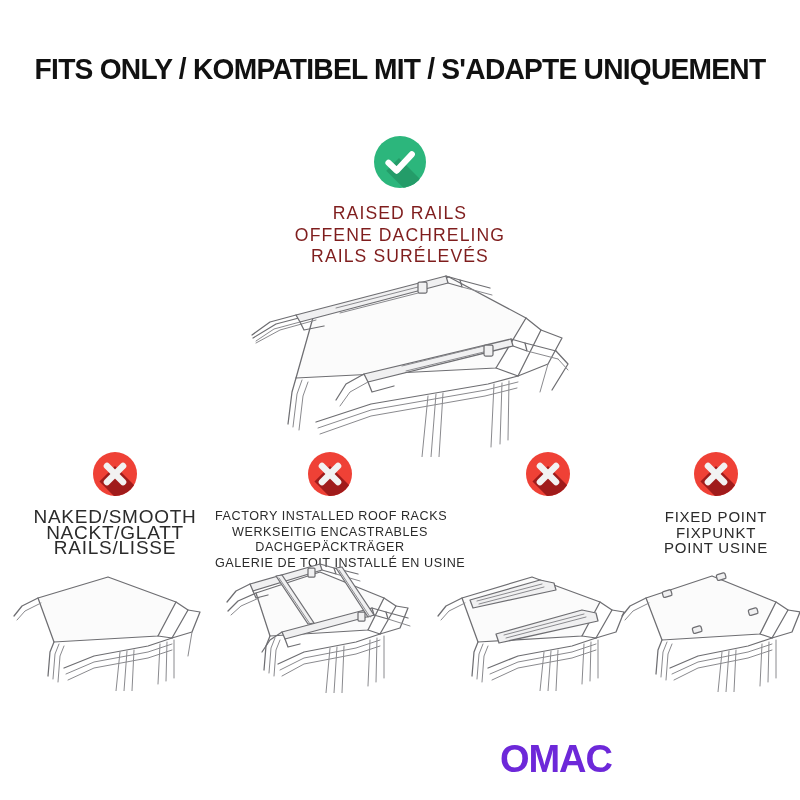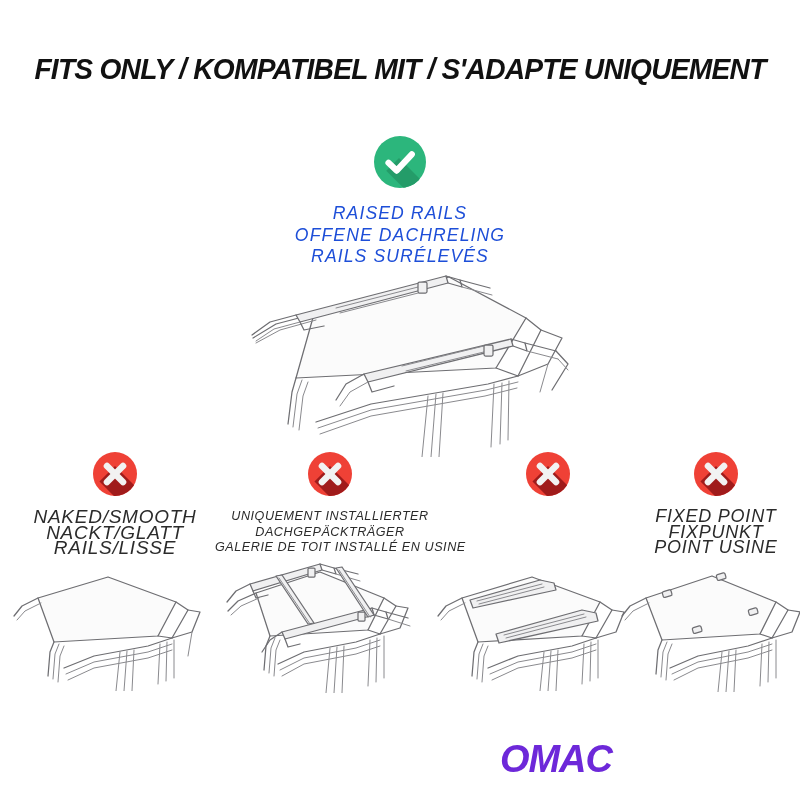--- a/index.html
+++ b/index.html
@@ -6,21 +6,20 @@
   html, body {
     width: 800px; height: 800px;
     background: #ffffff;
     font-family: "Liberation Sans", sans-serif;
     overflow: hidden;
   }
   #page {
     position: relative;
     width: 636px; height: 800px;
     background: #ffffff;
-    font-style: italic;
   }
 
   
   .title {
     position: absolute;
     top: 52px; left: 0; width: 800px;
     text-align: center;
     font-family: "Liberation Sans", sans-serif;
     font-weight: 700;
     font-size: 29.5px;
@@ -49,21 +48,21 @@
     left: 25px; top: 22px;
     width: 46px; height: 18px;
     background: #249c69;
     transform: rotate(45deg);
     transform-origin: left top;
   }
   .check-circle svg { position: absolute; left: 0; top: 0; }
 
   .ok-lines {
     margin-top: 15px;
-    color: #1d4ed8;
+    color: #7f1d1d;
     font-size: 17.6px;
     font-weight: 400;
     letter-spacing: 1.1px;
     line-height: 21.5px;
   }
 
   
   .hero-art {
     position: absolute;
     left: 196px; top: 272px;
@@ -105,21 +104,21 @@
 
   
   #col-0 { left: 15px;  width: 200px; }
   #col-1 { left: 215px; width: 230px; }
   #col-2 { left: 448px; width: 200px; }
   #col-3 { left: 640px; width: 152px; }
 
   #col-0 .col-lines { font-size: 19px; }
   #col-1 .col-lines { font-size: 12.6px; letter-spacing: 0.55px; }
   #col-2 .col-lines { font-size: 13.6px; }
-  #col-3 .col-lines { font-size: 18px; }
+  #col-3 .col-lines { font-size: 15px; }
 
   .art-wrap { position: absolute; }
   #art-0 { left: 8px;   top: 556px; }
   #art-1 { left: 212px; top: 548px; }
   #art-2 { left: 432px; top: 556px; }
   #art-3 { left: 614px; top: 552px; }
 
   
   .logo {
     position: absolute;
@@ -257,21 +256,22 @@
     <div class="x-circle">
       <div class="shadow"></div>
       <svg width="44" height="44" viewBox="0 0 44 44">
         <g stroke="#f2f2f2" stroke-width="6.6" stroke-linecap="round">
           <line x1="14" y1="14" x2="30" y2="30"></line>
           <line x1="30" y1="14" x2="14" y2="30"></line>
         </g>
       </svg>
     </div>
     <div class="col-lines">
-      <div>UNIQUEMENT INSTALLIERTER</div>
+      <div>FACTORY INSTALLED ROOF RACKS</div>
+      <div>WERKSEITIG ENCASTRABLES</div>
       <div>DACHGEPÄCKTRÄGER</div>
       <div>GALERIE DE TOIT INSTALLÉ EN USINE</div>
     </div>
   </div>
   <div class="art-wrap" id="art-1">
     <svg width="215" height="145" viewBox="0 0 215 145">
       <path class="ln-fill" d="M44 45 L108 24 L172 50 L156 82 L58 88 Z"></path>
       <path class="ln" d="M172 50 L184 58 L168 86 L156 82"></path>
       <path class="ln" d="M44 45 L26 53 L16 63"></path>
       <path class="ln-thin" d="M47 50 L29 58 L19 67"></path>

